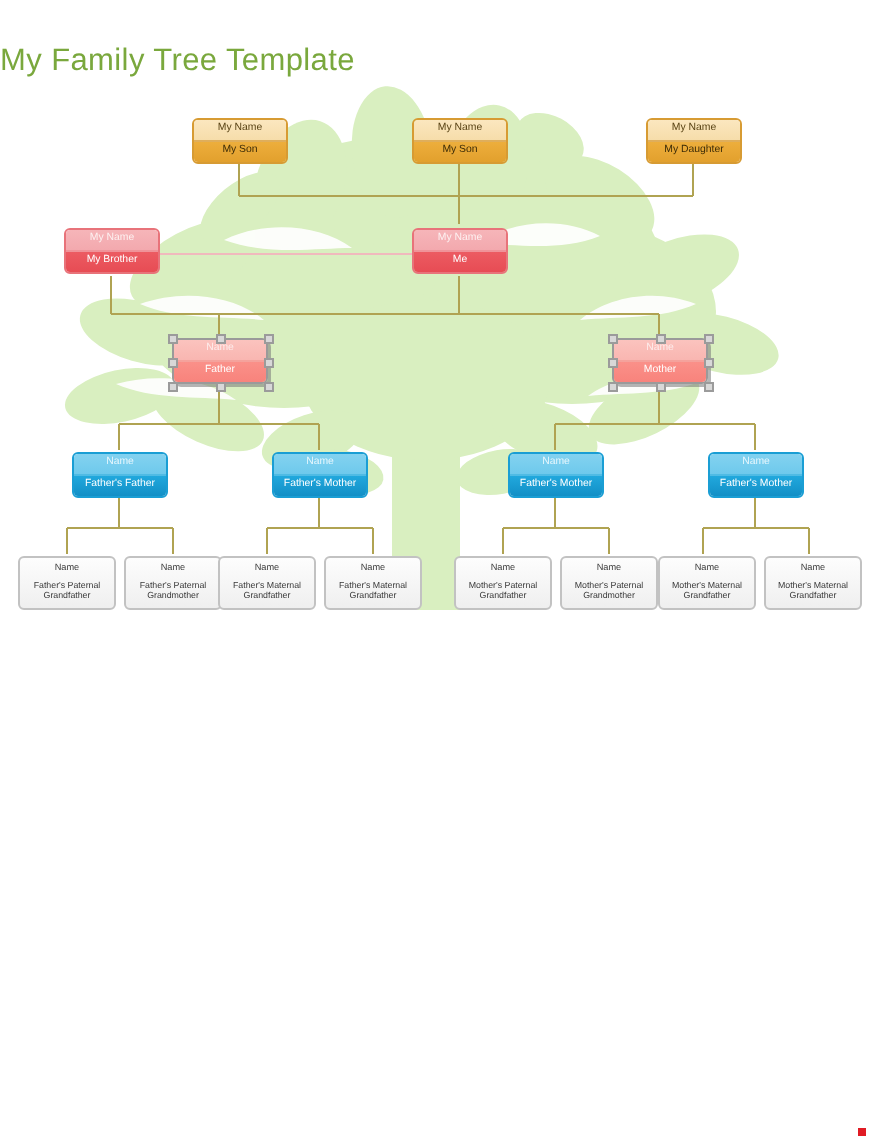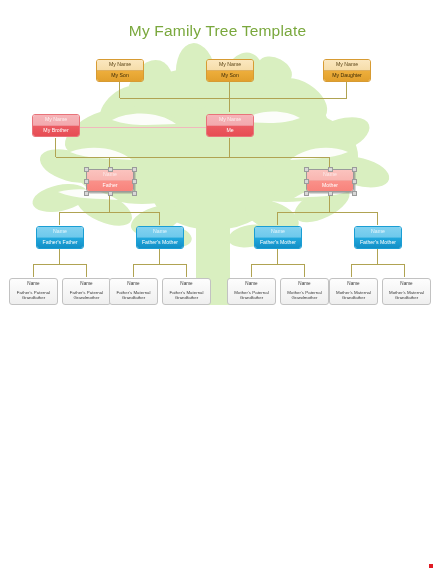--- a/index.html
+++ b/index.html
@@ -31,21 +31,20 @@
     height: 265px;
     pointer-events: none;
   }
 
   
   #title {
     position: absolute;
     left: 0;
     top: 22px;
     width: 435px;
-    text-align: center;
     font-size: 15.5px;
     letter-spacing: 0.2px;
     color: #7aa83d;
     font-family: "Liberation Sans", sans-serif;
   }
 
   
   #connectors {
     position: absolute;
     left: 0; top: 0;

